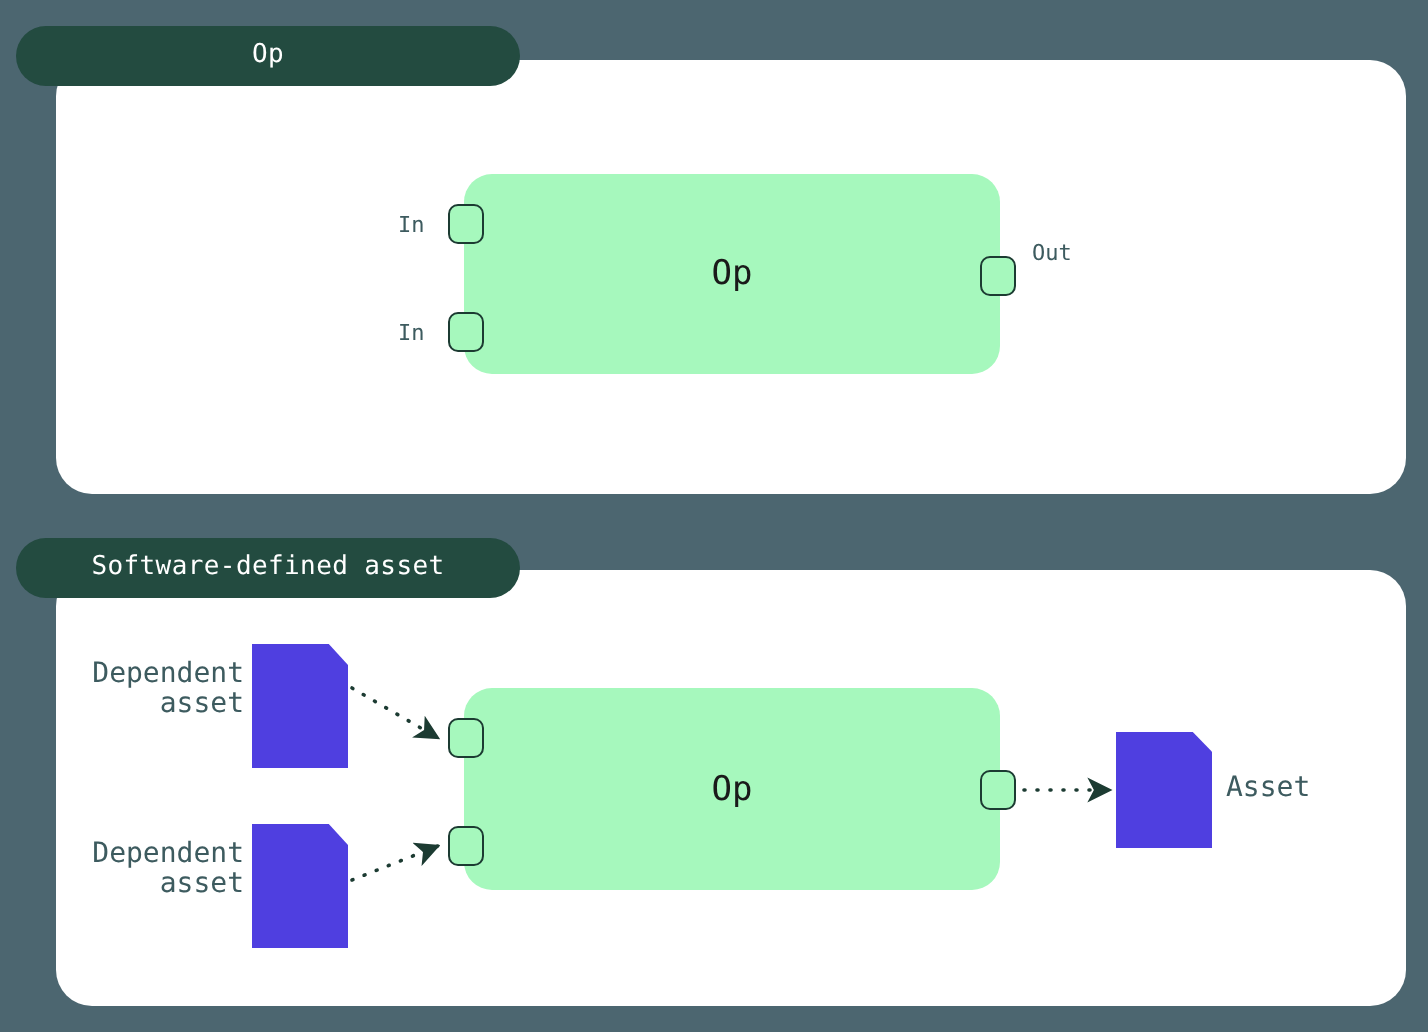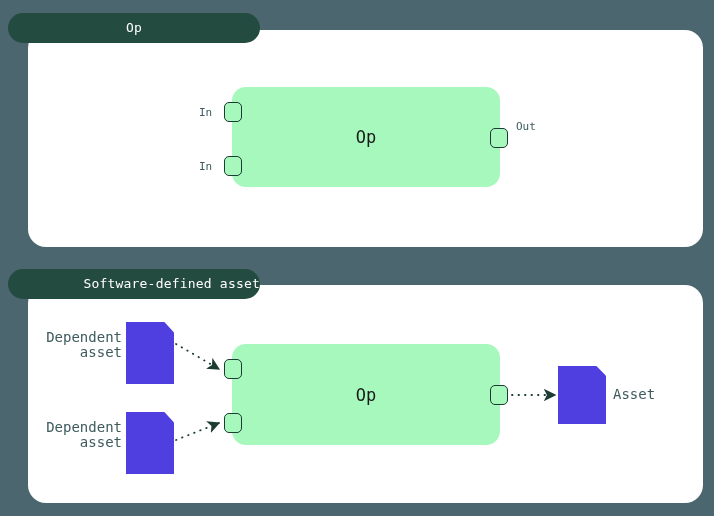--- a/index.html
+++ b/index.html
@@ -37,21 +37,21 @@
     border-radius: 15px;
     color: #ffffff;
     font-size: 13px;
     line-height: 30px;
     text-align: center;
     letter-spacing: 0.2px;
     white-space: nowrap;
     z-index: 4;
   }
   #tab-op  { left: 8px; top: 13px;  width: 252px; }
-  #tab-sda { left: 8px; top: 269px; width: 252px; text-align: right; }
+  #tab-sda { left: 8px; top: 269px; width: 252px; }
 
   
   .op-box {
     position: absolute;
     background: #a6f8bd;
     border-radius: 14px;
     z-index: 2;
   }
   #op-box-1 { left: 232px; top: 87px;  width: 268px; height: 100px; }
   #op-box-2 { left: 232px; top: 344px; width: 268px; height: 101px; }

